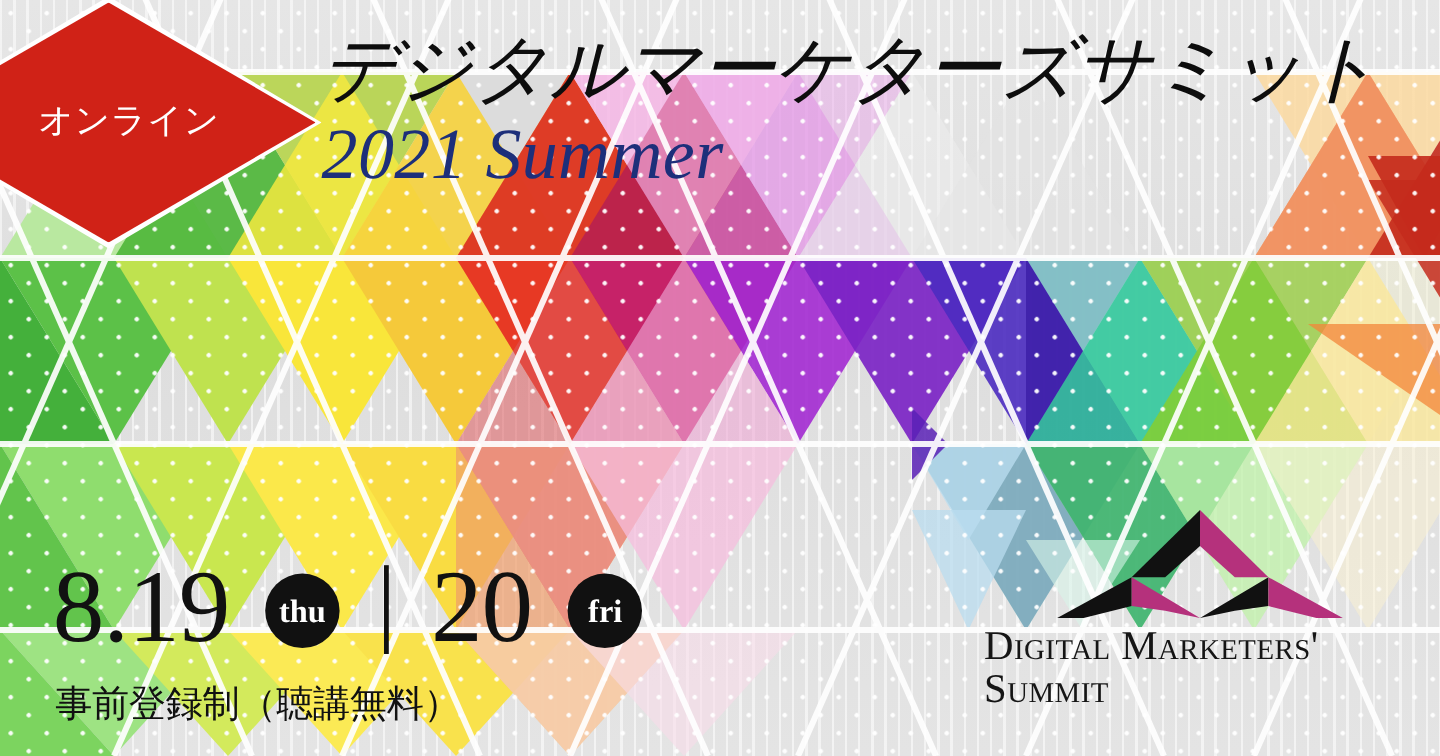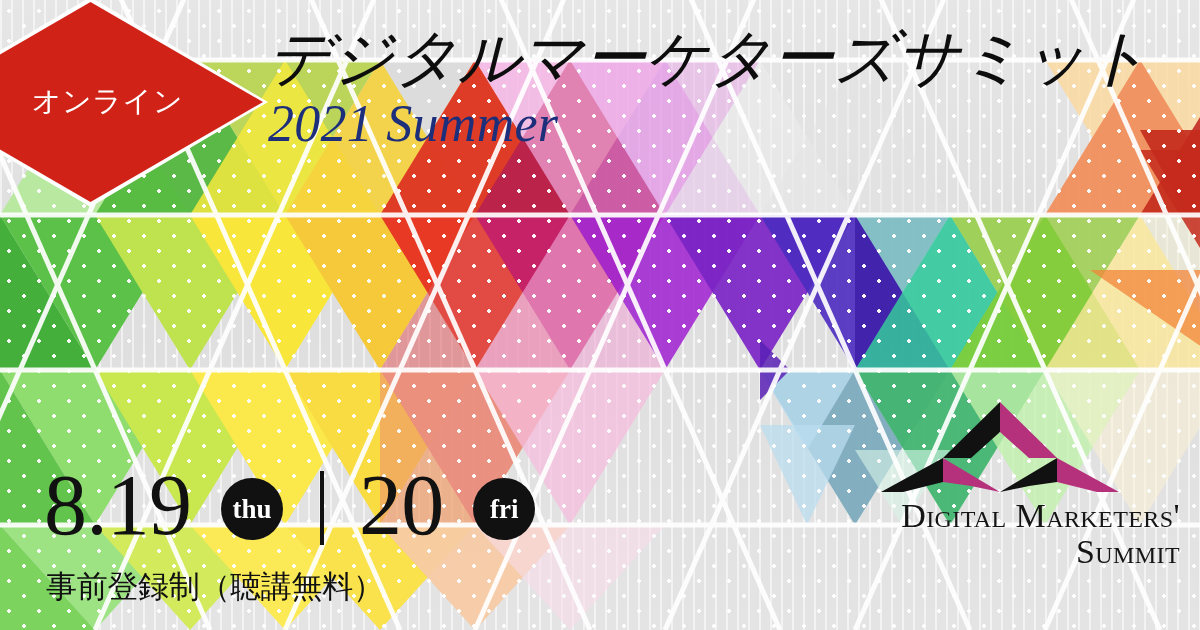--- a/index.html
+++ b/index.html
@@ -85,21 +85,21 @@
   .headline{
     position:absolute; left:268px; top:26px; z-index:6;font-style:italic;
   }
   .h-main{
     font-size:62px; line-height:1.05;
     color:#0d0d0d; letter-spacing:-.005em;
     white-space:nowrap; font-weight:400;
   }
   .h-sub{
     margin-top:6px;
-    font-size:52px; line-height:1.05;
+    font-size:60px; line-height:1.05;
     color:#1d2f7a; letter-spacing:.005em;
     white-space:nowrap;
   }
 
   
   .daterow{
     position:absolute; left:44px; top:462px; z-index:6;
     display:flex; align-items:center; white-space:nowrap;gap:24px;
   }
   .bignum{ font-size:86px; line-height:1; color:#111; letter-spacing:-.01em; }
@@ -122,22 +122,22 @@
   
   .infoline{
     position:absolute; left:46px; top:566px; z-index:6;
     display:flex; align-items:flex-end; white-space:nowrap;
   }
   .info-a{ font-size:31px; color:#111; letter-spacing:-.01em; }
   .info-b{ font-size:27px; color:#111; margin-left:26px; letter-spacing:-.01em; }
 
   
   .logo{
-    position:absolute; left:820px; top:396px; z-index:6;
-    width:360px; text-align:right;
+    position:absolute; left:820px; top:419px; z-index:6;
+    width:360px; text-align:left;
   }
   .logo .mark{ display:block; margin:0 auto; }
   .logo .ln1{
     font-size:34px; color:#151515; letter-spacing:.012em;
     font-variant:small-caps; line-height:1.06; margin-top:2px;
   }
   .logo .ln2{
     font-size:34px; color:#151515; letter-spacing:.012em;
     font-variant:small-caps; line-height:1.06;
   }

